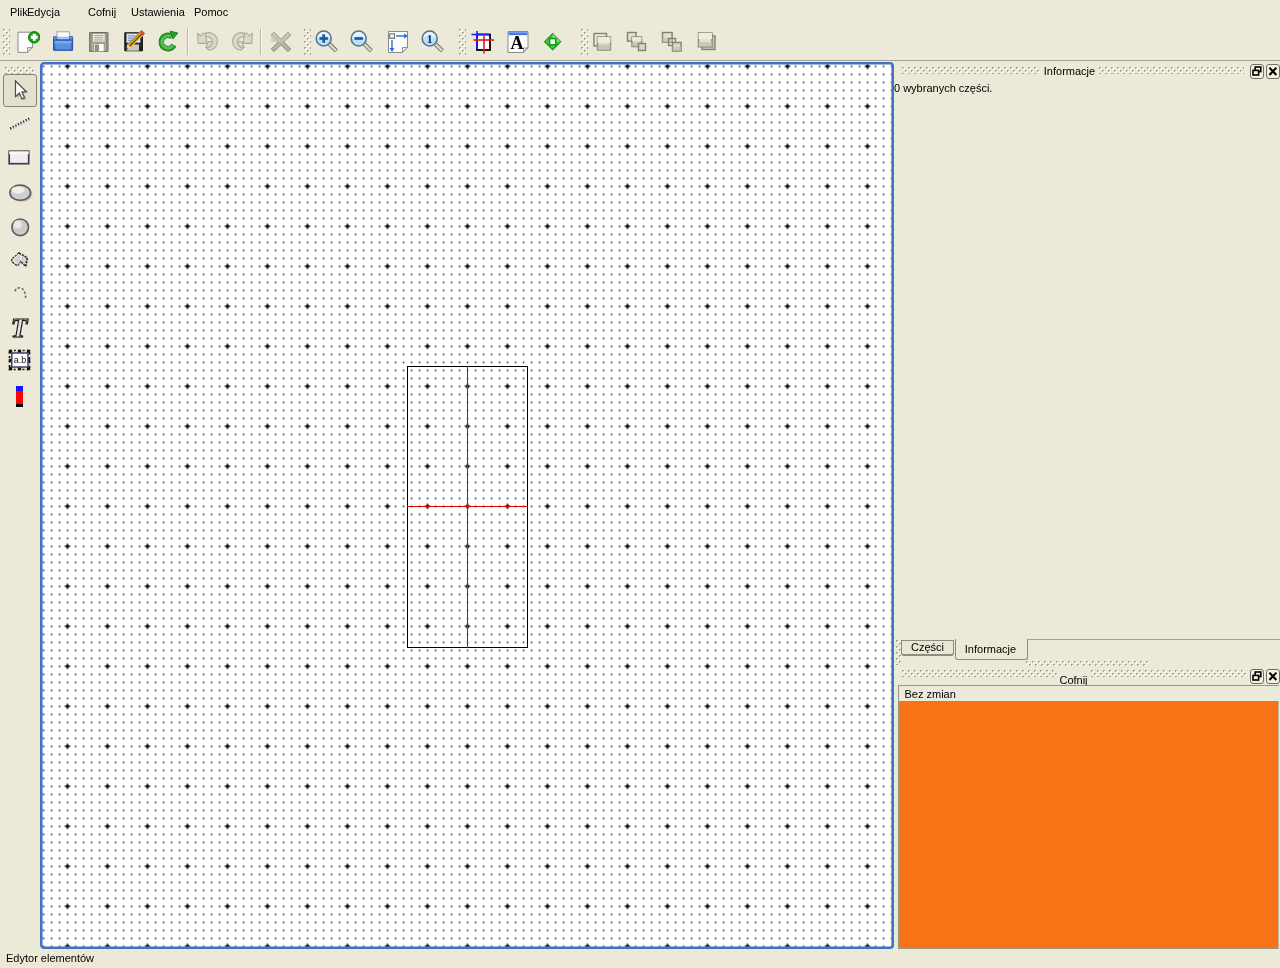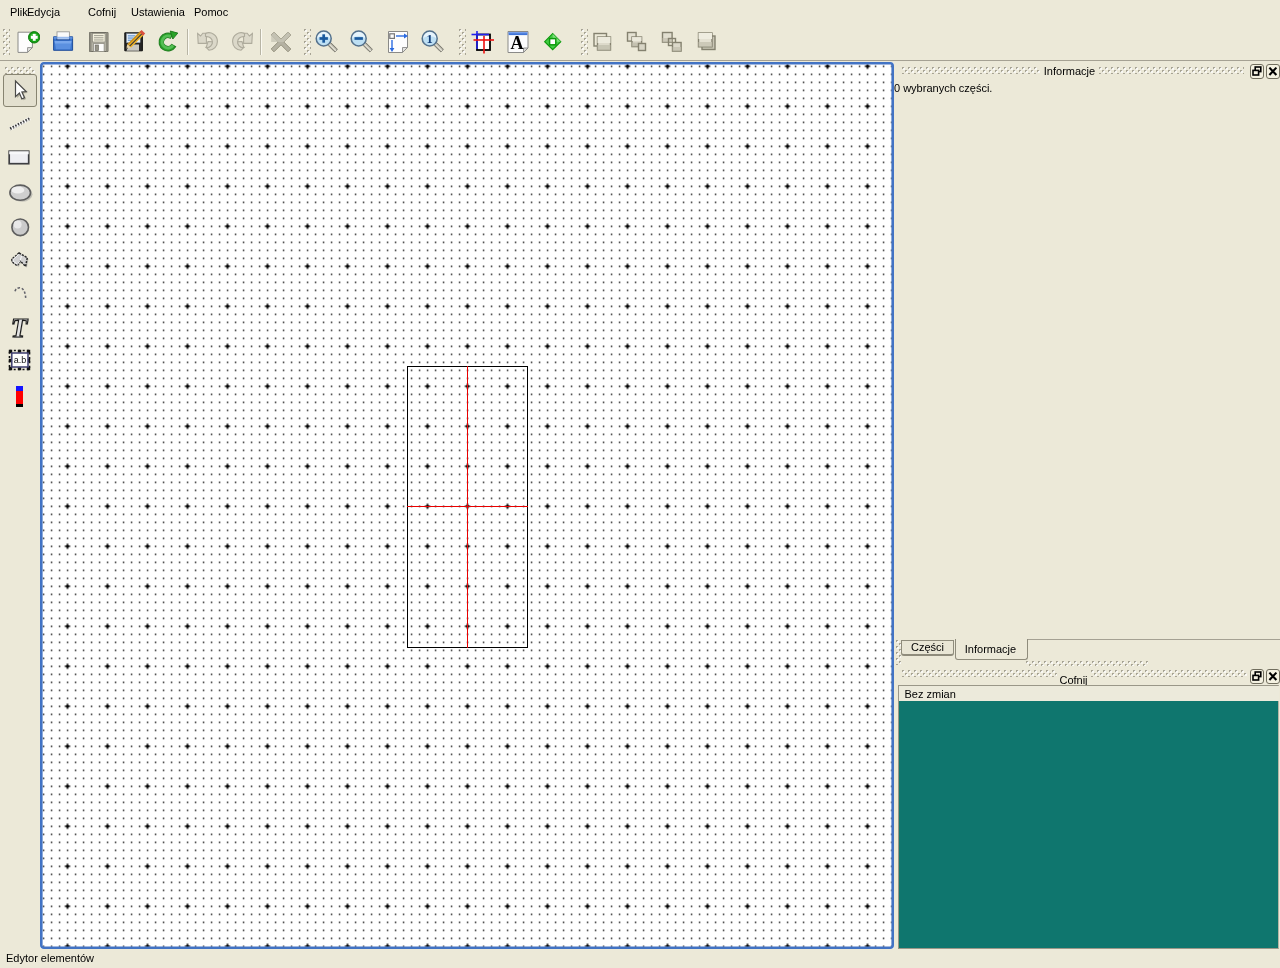--- a/index.html
+++ b/index.html
@@ -320,21 +320,21 @@
 <div class="abs" style="left:162px;top:613px;width:35px;text-align:center">Cofnij</div>
 <svg class="abs" style="left:356px;top:608px" width="14" height="15" viewBox="0 0 14 15">
 <rect x="0.5" y="0.5" width="13" height="14" rx="2.5" fill="#f4f1e1" stroke="#716e5e" stroke-width="1"></rect>
 <rect x="5.2" y="3" width="5.6" height="4.6" fill="none" stroke="#000" stroke-width="1.6"></rect>
 <rect x="3" y="6.4" width="5.6" height="4.6" fill="#f4f1e1" stroke="#000" stroke-width="1.6"></rect>
 </svg>
 <svg class="abs" style="left:371.5px;top:608px" width="14" height="15" viewBox="0 0 14 15">
 <rect x="0.5" y="0.5" width="13" height="14" rx="2.5" fill="#f4f1e1" stroke="#716e5e" stroke-width="1"></rect>
 <path d="M3.4,3.6 L10.4,11 M10.4,3.6 L3.4,11" stroke="#000" stroke-width="2.1"></path>
 </svg>
-<div class="abs" style="left:3.5px;top:624px;width:379px;height:262px;background:#0f766e;border:1px solid #9a9788;border-right:1px solid #b8b5a5;">
+<div class="abs" style="left:3.5px;top:624px;width:379px;height:262px;background:#f97316;border:1px solid #9a9788;border-right:1px solid #b8b5a5;">
 <div class="abs" style="left:0;top:0;width:380px;height:14.5px;background:#eceadb"></div>
 <div class="abs" style="left:6px;top:1.5px">Bez zmian</div>
 </div>
 </div>
 
 <div id="statusbar" class="abs">
     <span id="stext">Edytor elementów</span>
   </div>
 
 </body></html>

